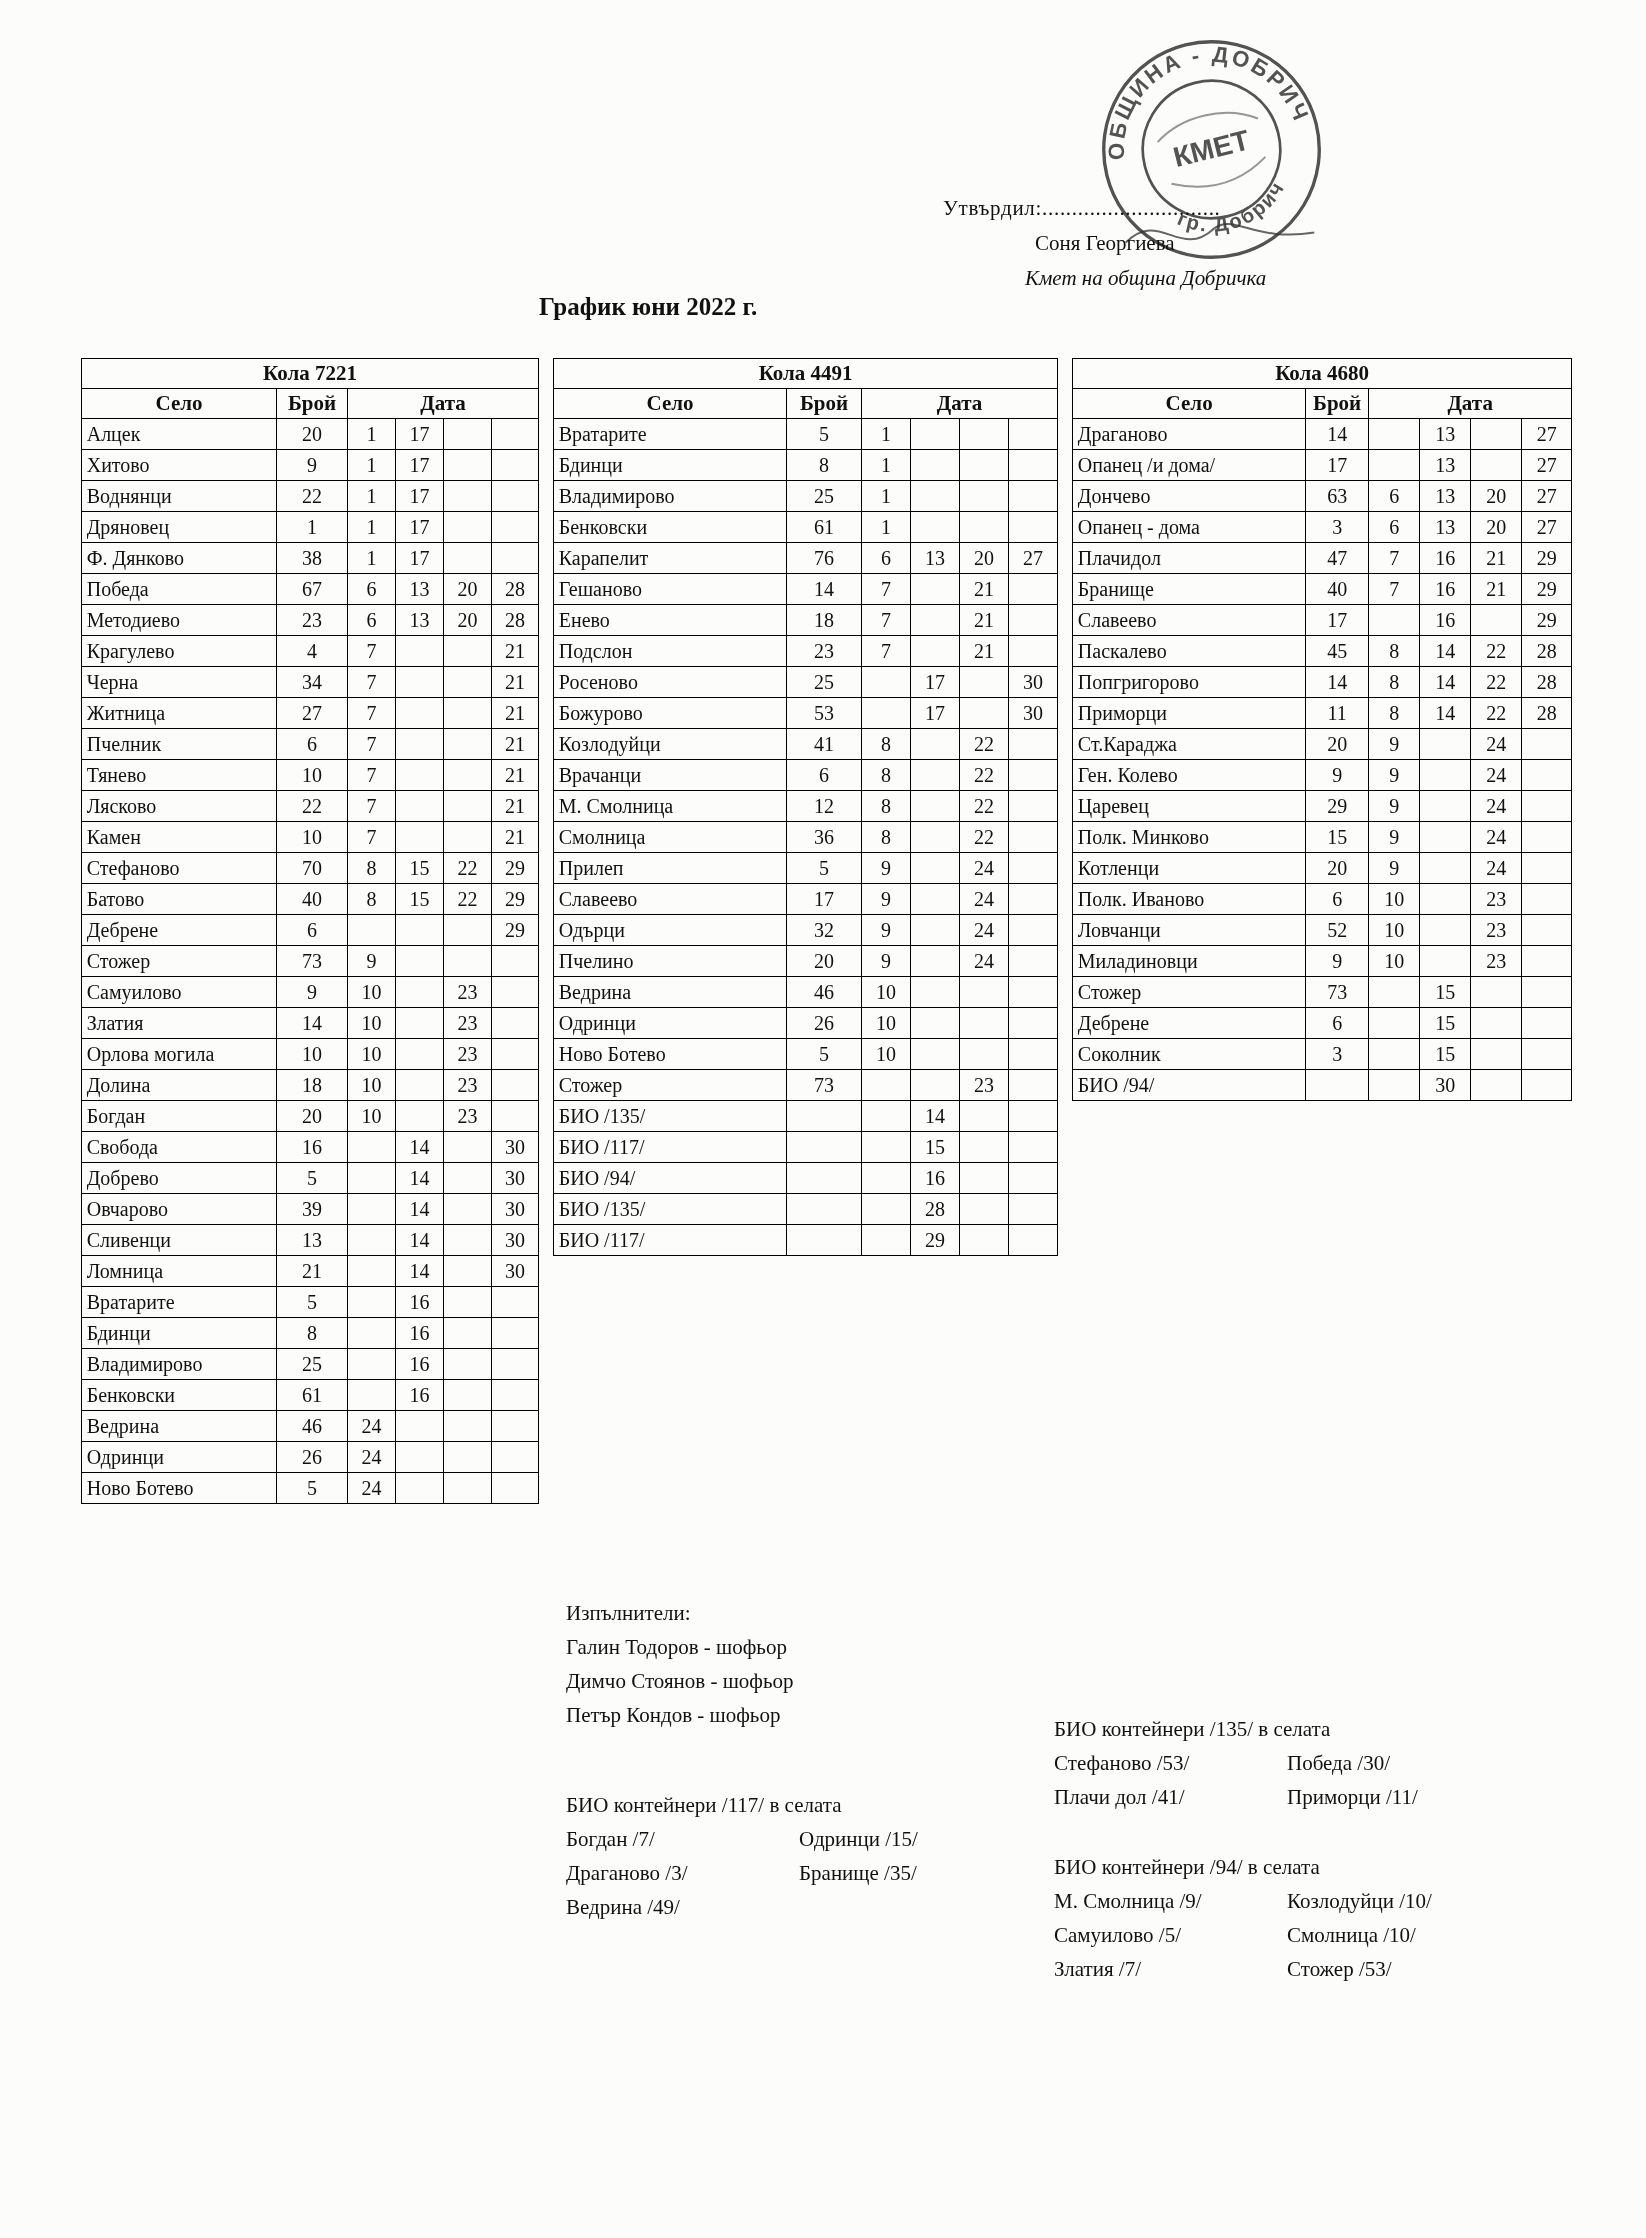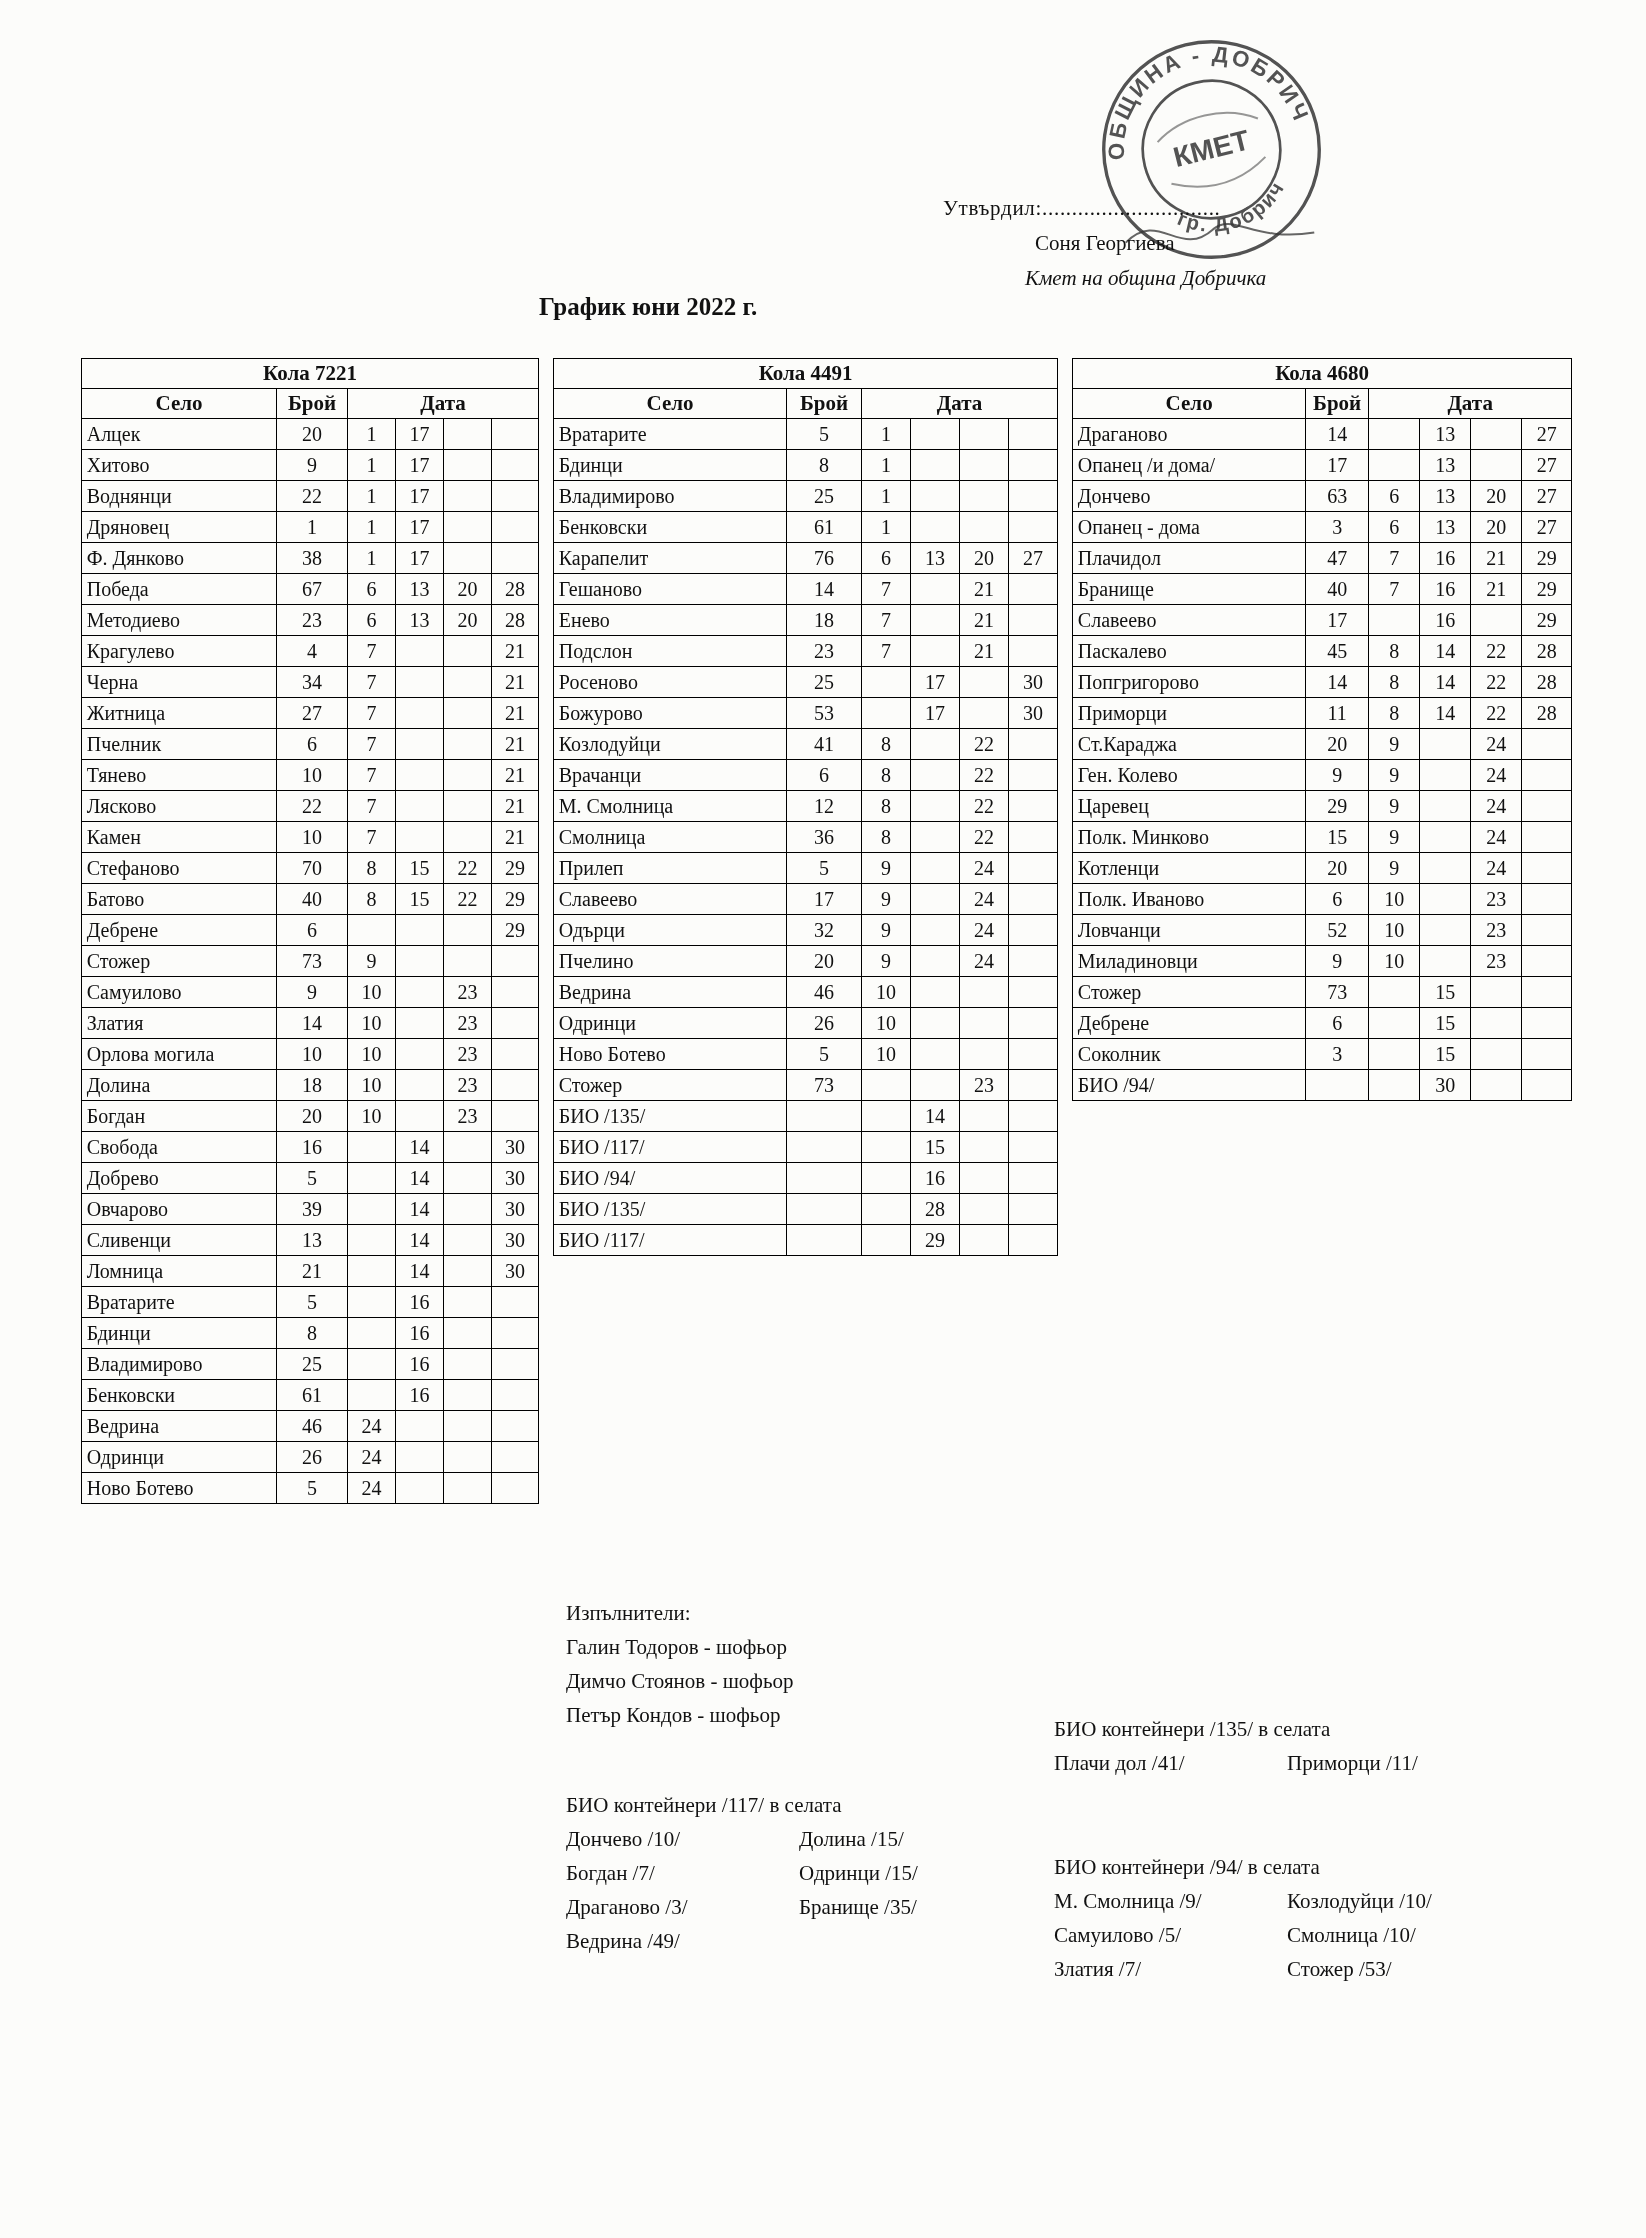--- a/index.html
+++ b/index.html
@@ -814,29 +814,29 @@
     <div>
         <div>Галин Тодоров - шофьор</div>
         <div>Димчо Стоянов - шофьор</div>
         <div>Петър Кондов - шофьор</div>
       </div>
   </div>
 
   <div class="bio" id="bio-0">
     <div class="title">БИО контейнери /117/ в селата</div>
     <div class="bio-rows">
-        <div class="bio-row"><span>Дончево /10/</span><span>Долина /15/</span></div>
         <div class="bio-row"><span>Богдан /7/</span><span>Одринци /15/</span></div>
         <div class="bio-row"><span>Драганово /3/</span><span>Бранище /35/</span></div>
         <div class="bio-row"><span>Ведрина /49/</span><span></span></div>
       </div>
   </div>
   <div class="bio" id="bio-1">
     <div class="title">БИО контейнери /135/ в селата</div>
     <div class="bio-rows">
+        <div class="bio-row"><span>Стефаново /53/</span><span>Победа /30/</span></div>
         <div class="bio-row"><span>Плачи дол /41/</span><span>Приморци /11/</span></div>
       </div>
   </div>
   <div class="bio" id="bio-2">
     <div class="title">БИО контейнери /94/ в селата</div>
     <div class="bio-rows">
         <div class="bio-row"><span>М. Смолница /9/</span><span>Козлодуйци /10/</span></div>
         <div class="bio-row"><span>Самуилово /5/</span><span>Смолница /10/</span></div>
         <div class="bio-row"><span>Златия /7/</span><span>Стожер /53/</span></div>
       </div>

